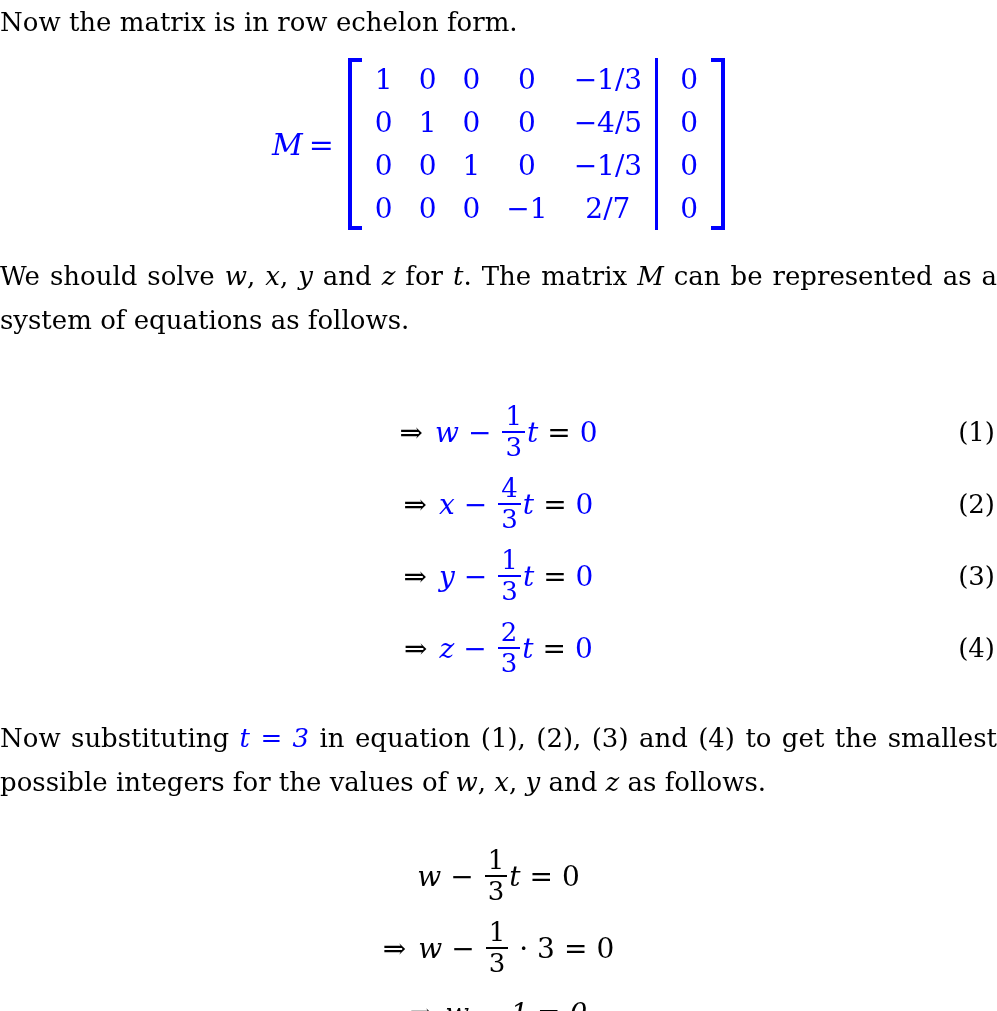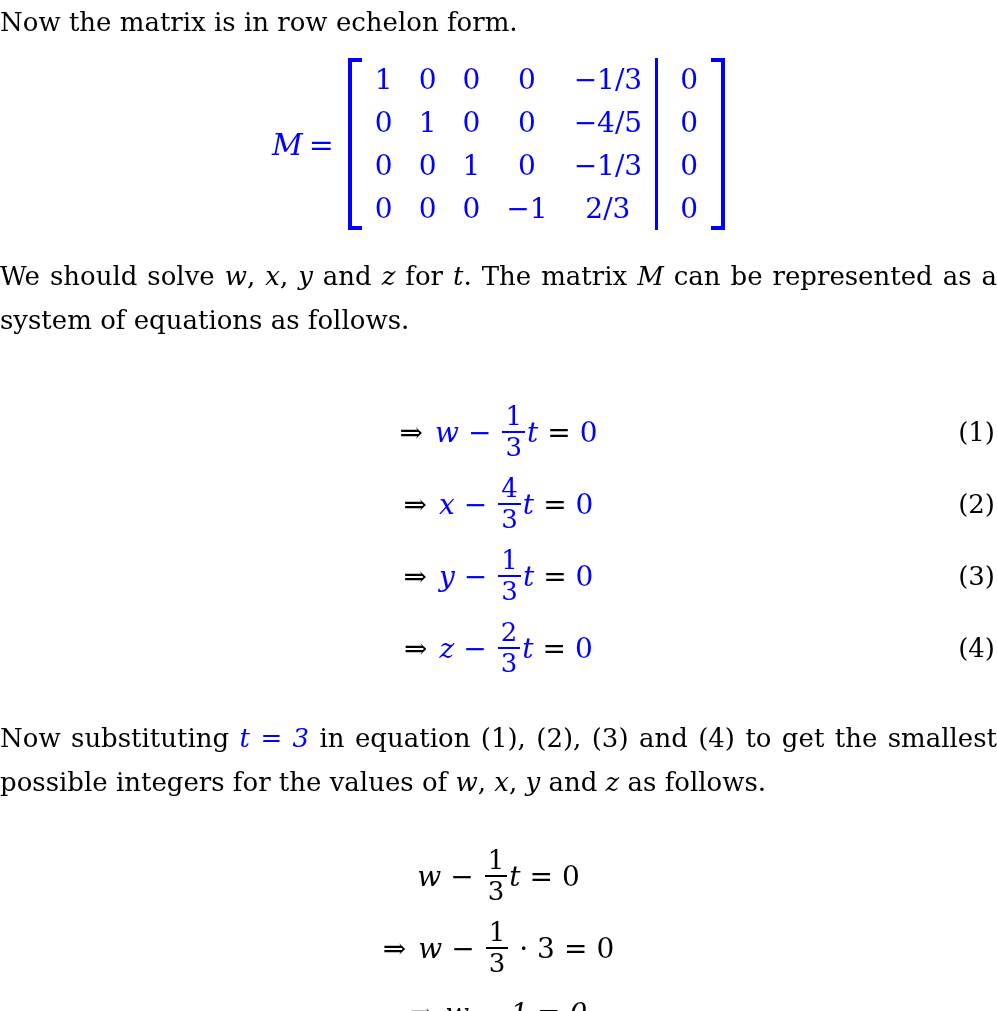--- a/index.html
+++ b/index.html
@@ -196,21 +196,21 @@
           <td>1</td>
           <td>0</td>
           <td>−1/3</td>
           <td class="augsep">0</td>
         </tr>
         <tr>
           <td>0</td>
           <td>0</td>
           <td>0</td>
           <td>−1</td>
-          <td>2/3</td>
+          <td>2/7</td>
           <td class="augsep">0</td>
         </tr>
       </tbody>
     </table>
     <span class="bracket right">
         <span></span>
       </span>
   </div>
 
   <p class="para"><span>We should solve </span><span class="mathvar">w</span><span>, </span><span class="mathvar">x</span><span>, </span><span class="mathvar">y</span><span> and </span><span class="mathvar">z</span><span> for </span><span class="mathvar">t</span><span>. The matrix </span><span class="mathvar">M</span><span> can be represented as a system of equations as follows.</span></p>

